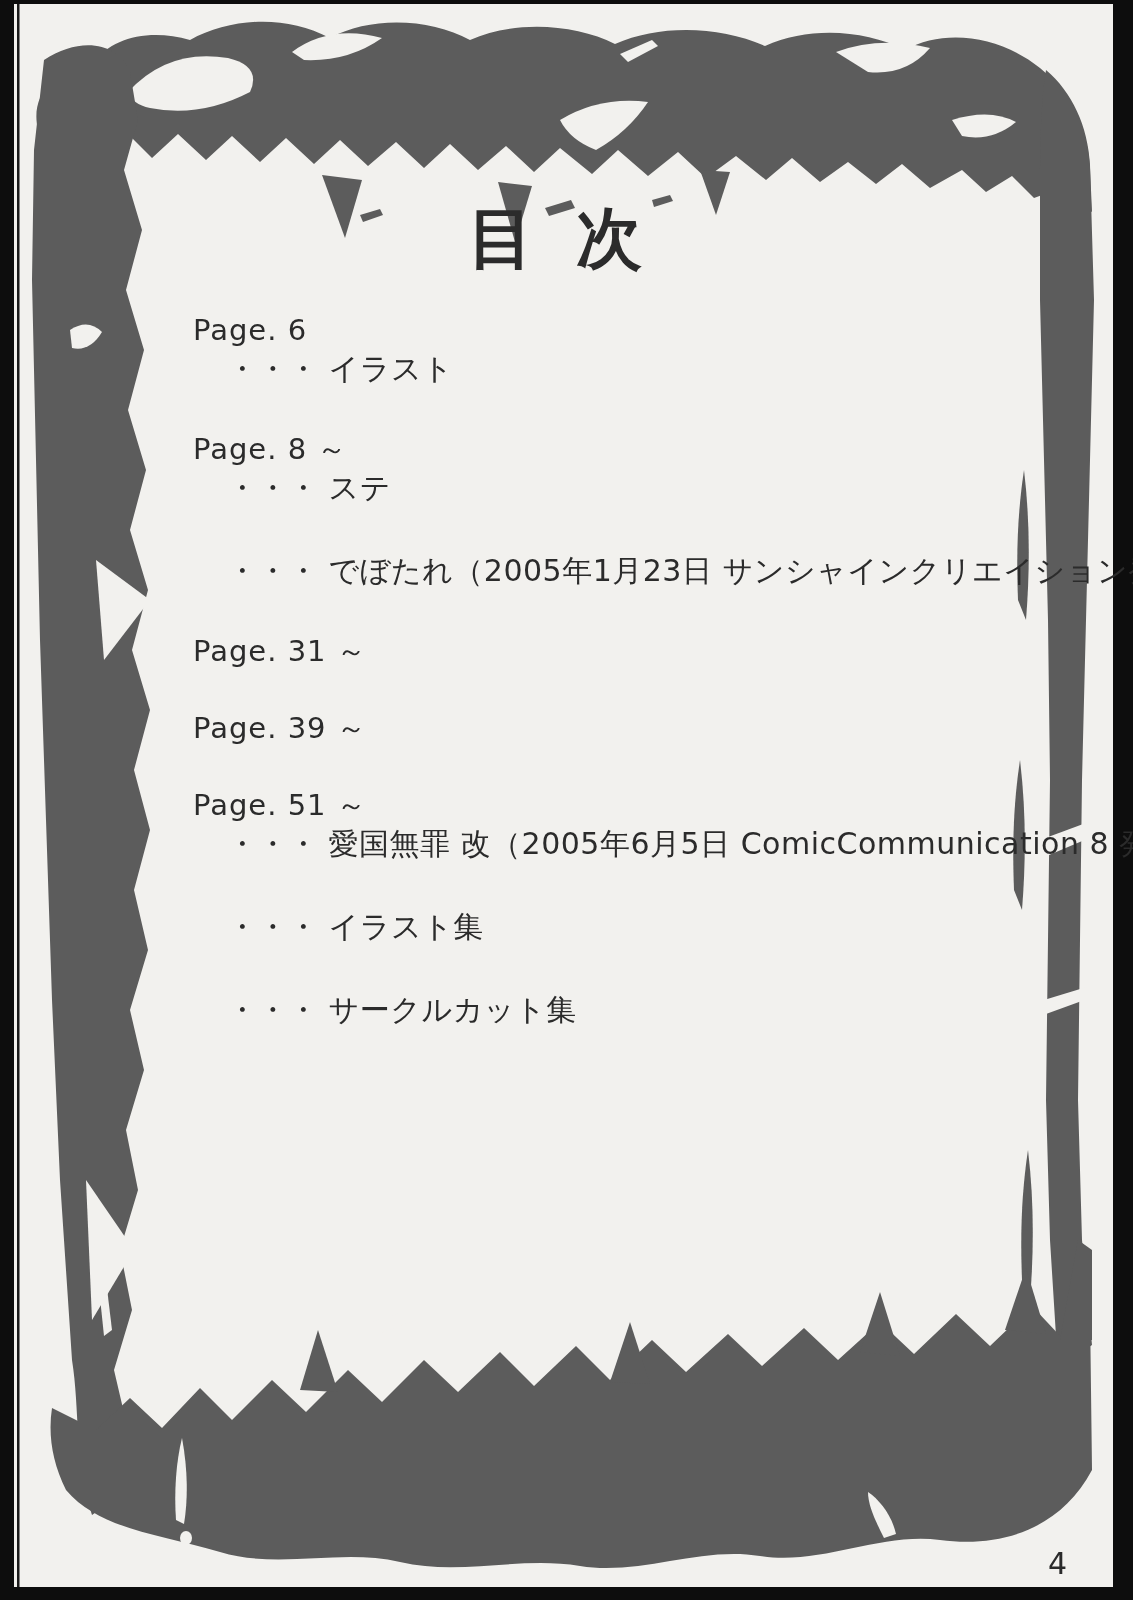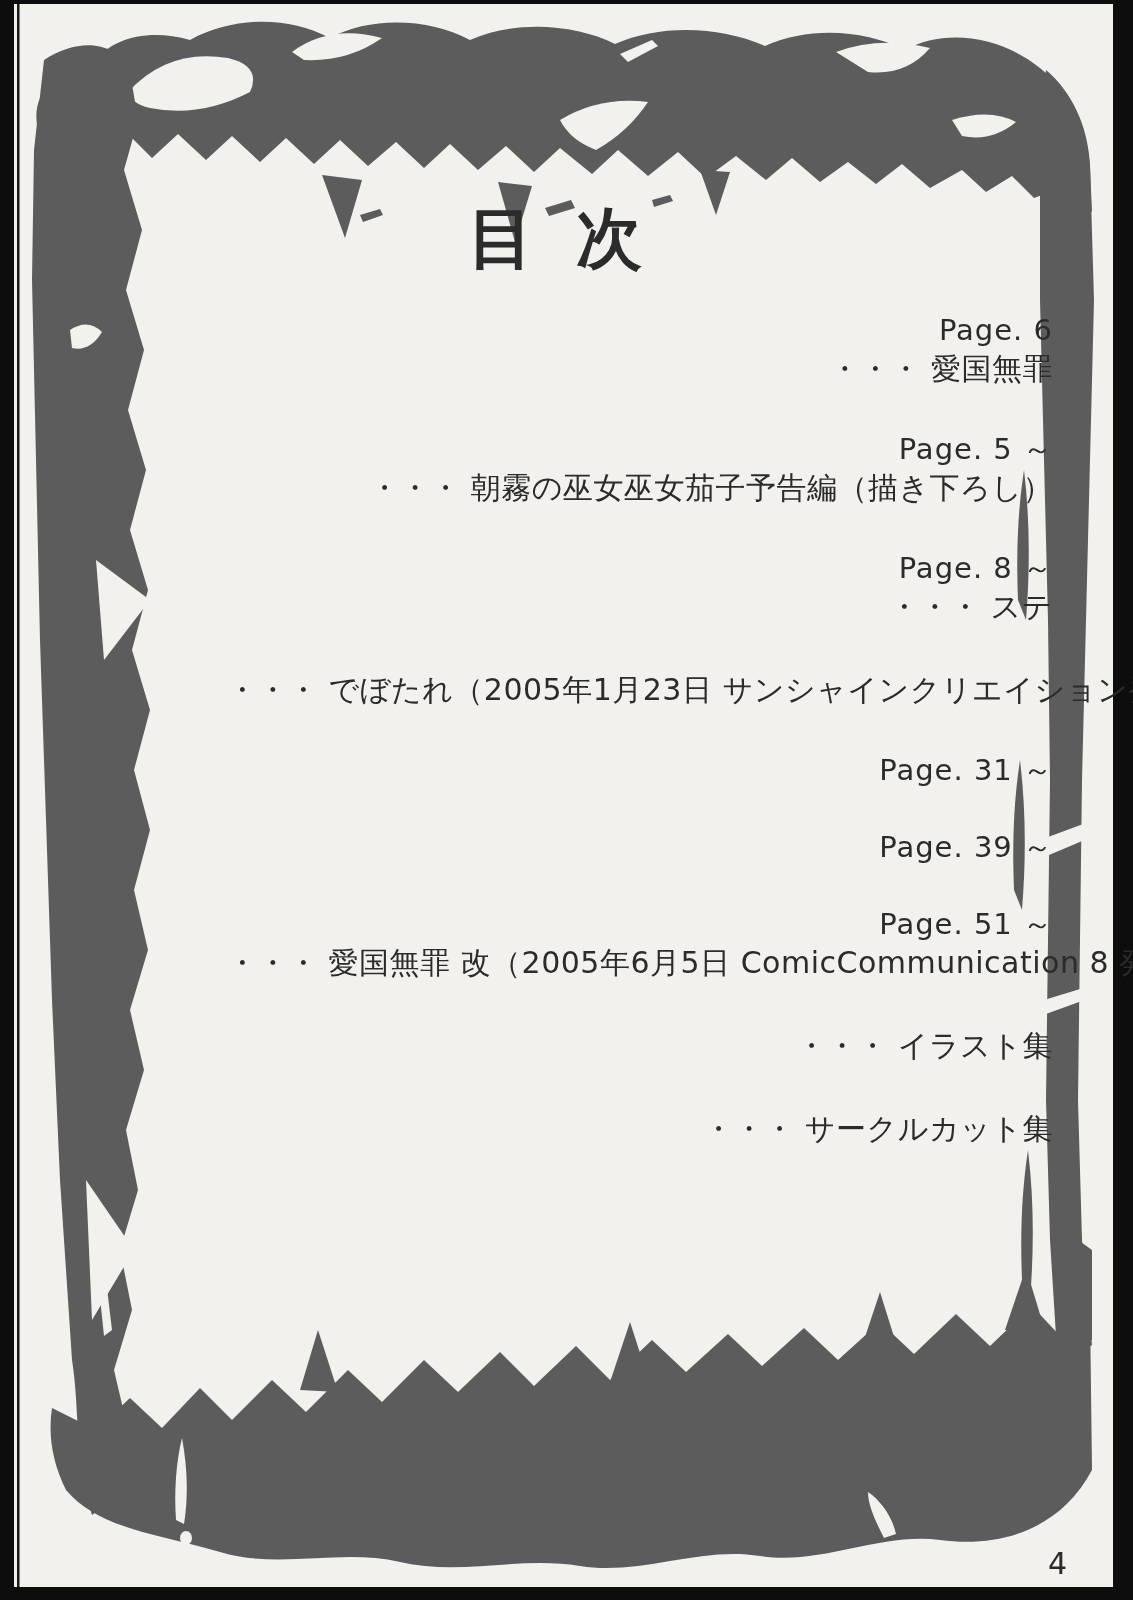--- a/index.html
+++ b/index.html
@@ -2,21 +2,21 @@
 <html style="--paper: #f2f1ee; --frame-gray: #5c5c5c; --text: #2b2b2b; --scan-black: #0d0d0d;"><head>
 <meta charset="utf-8">
 <style>
   html,body{margin:0;padding:0;}
   body{
     width:1133px;height:1600px;
     background:var(--scan-black,#0d0d0d);
     overflow:hidden;
     font-family:"DejaVu Sans","Liberation Sans",sans-serif;
   }
-  .stage{position:relative;width:896px;height:1600px;text-align:right;}
+  .stage{position:relative;width:896px;height:1600px;}
   .border-svg{position:absolute;left:0;top:0;width:1133px;height:1600px;display:block;}
   .g{fill:var(--frame-gray,#5c5c5c);}
   .w{fill:var(--paper,#f2f1ee);}
 
   .title{
     position:absolute;left:468px;top:206px;margin:0;
     font-size:66px;font-weight:bold;letter-spacing:42px;
     color:var(--text,#2b2b2b);white-space:nowrap;line-height:1;
   }
   .toc{position:absolute;left:193px;top:312px;width:860px;}
@@ -85,25 +85,21 @@
     <path class="w" d="M868,1492 C880,1500 892,1516 896,1534 L884,1538 C876,1522 868,1506 868,1492 Z"></path>
     <ellipse class="w" cx="903" cy="1551" rx="6" ry="6"></ellipse>
     <path class="w" d="M372,1322 L410,1310 L416,1320 L378,1334 Z"></path>
   </svg>
 
   <h1 class="title">目次</h1>
 
   <div class="toc">
       <div class="entry">
         <div class="entry-page">Page. 6</div>
-        <div class="entry-title">・・・ 愛国無罪</div>
-      </div>
-      <div class="entry">
-        <div class="entry-page">Page. 5 ～</div>
-        <div class="entry-title">・・・ 朝霧の巫女巫女茄子予告編（描き下ろし）</div>
+        <div class="entry-title">・・・ イラスト</div>
       </div>
       <div class="entry">
         <div class="entry-page">Page. 8 ～</div>
         <div class="entry-title">・・・ ステ</div>
       </div>
       <div class="entry">
         <div class="entry-title">・・・ でぼたれ（2005年1月23日 サンシャインクリエイション発行小冊子）</div>
       </div>
       <div class="entry">
         <div class="entry-page">Page. 31 ～</div>

